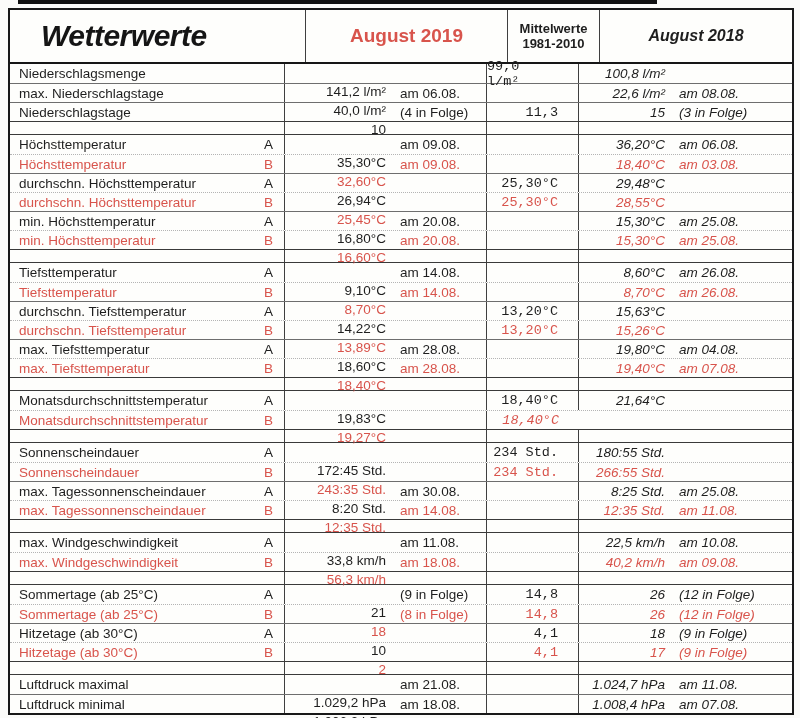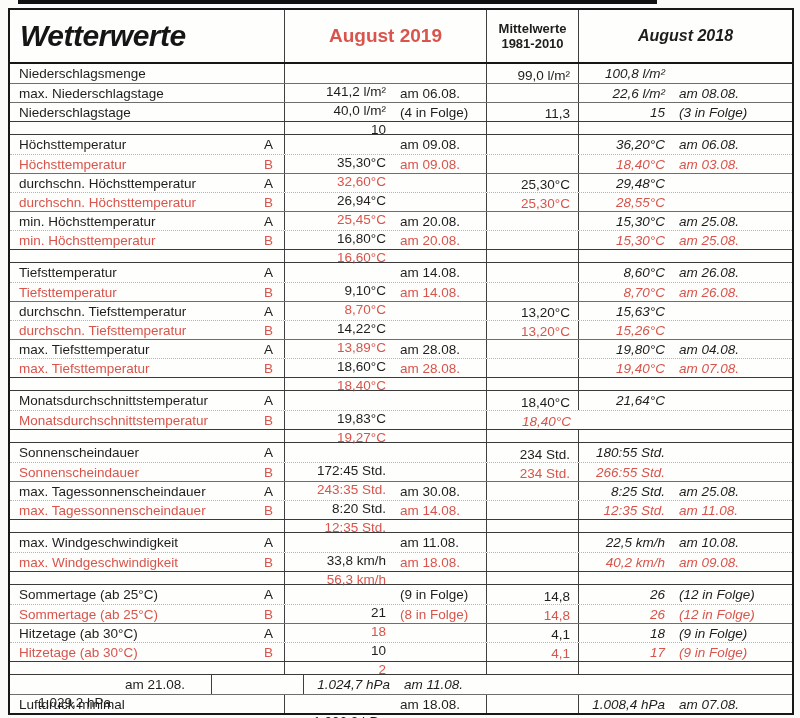--- a/index.html
+++ b/index.html
@@ -13,21 +13,21 @@
 
   
   .c { border-right:1px solid #3f3f3f; }
   .c:last-child { border-right:none;font-style:italic; }
   .c-label { width:275px; }
   .c-a19 { width:202px; }
   .c-mid { width:92px; }
   .c-a18 { flex:1; }
 
   
-  .hdr { display:flex; height:54px; border-bottom:2px solid #161616; }
+  .hdr { display:flex; height:54px; border-bottom:2px solid #161616;padding-left:21px; }
   .hdr .c { display:flex; align-items:center; justify-content:center; text-align:center; }
   .hdr .c-label { justify-content:flex-start; padding-left:10px; }
   .title { font-size:30px; font-weight:700; font-style:italic; letter-spacing:-0.5px; color:#151515; }
   .h-a19 { font-size:19px; font-weight:700; color:var(--red); }
   .h-mid { font-size:13px; font-weight:700; line-height:1.18; }
   .h-a18 { font-size:16px; font-weight:700; }
 
   
   .row { display:flex; height:19px; align-items:center; font-size:13.5px; }
   .row.red, .row.red span { color:var(--red); }
@@ -35,21 +35,21 @@
   .sep-dotted { border-top:1px dotted #b4b4b4; }
   .gap { display:flex; height:14px; border-top:1px solid #3a3a3a; border-bottom:1px solid #3a3a3a; }
   .gap .c { height:100%; }
 
   .cell-label { display:flex; height:100%; align-items:center; justify-content:space-between; padding:0 11px 0 9px; }
   .cell-val { display:flex; height:100%; align-items:center; }
   .v { text-align:right; white-space:nowrap; }
   .v19 { width:101px;margin-top:35px; }
   .v18 { width:86px; }
   .note { padding-left:14px; white-space:nowrap; }
-  .cell-mid { display:flex; height:100%; align-items:flex-end; justify-content:flex-end; padding-right:8px; }
+  .cell-mid { display:flex; height:100%; align-items:center; justify-content:flex-end; padding-right:20px;font-family:Liberation Mono, monospace; }
 </style>
 </head>
 <body>
 
 <div class="scan-bar"></div>
 
 <div class="wtable">
   <div class="hdr">
     <div class="c c-label">
       <span class="title">Wetterwerte</span>
@@ -559,20 +559,24 @@
           <span class="note">(9 in Folge)</span>
         </div>
       </div>
       <div class="gap">
         <div class="c c-label"></div>
         <div class="c c-a19"></div>
         <div class="c c-mid"></div>
         <div class="c c-a18"></div>
       </div>
       <div class="row">
+        <div class="c c-label cell-label">
+          <span>Luftdruck maximal</span>
+          <span class="ab"></span>
+        </div>
         <div class="c c-a19 cell-val">
           <span class="v v19">1.029,2 hPa</span>
           <span class="note">am 21.08.</span>
         </div>
         <div class="c c-mid cell-mid">
           <span></span>
         </div>
         <div class="c c-a18 cell-val">
           <span class="v v18">1.024,7 hPa</span>
           <span class="note">am 11.08.</span>

